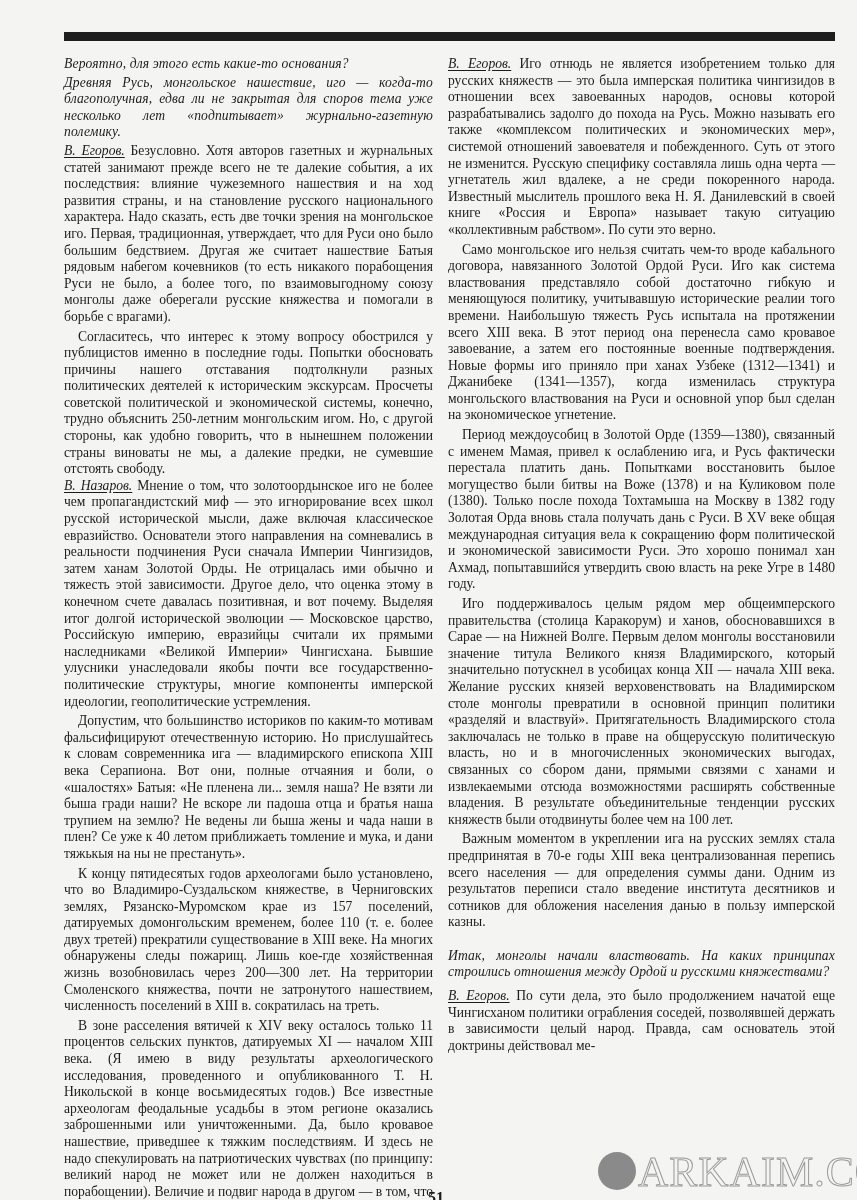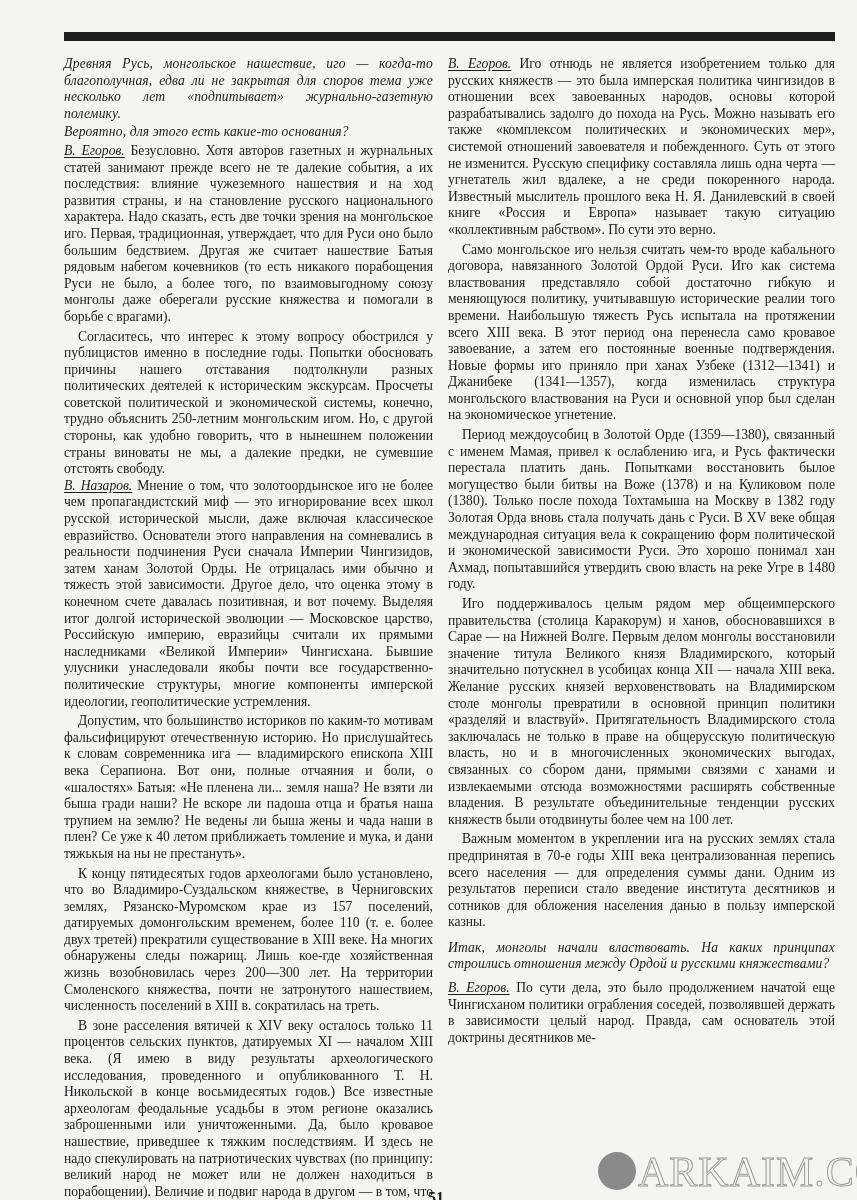--- a/index.html
+++ b/index.html
@@ -48,38 +48,38 @@
     color: transparent; -webkit-text-stroke: 1px #9a9a9a;
     line-height: 44px;
   }
 </style>
 </head>
 <body>
 
 <div class="top-bar"></div>
 
 <div class="column col-left">
+  <p class="q">Вероятно, для этого есть какие-то основания?</p>
   <p class="q">Древняя Русь, монгольское нашествие, иго — когда-то благополучная, едва ли не закрытая для споров тема уже несколько лет «подпитывает» журнально-газетную полемику.</p>
-  <p class="q">Вероятно, для этого есть какие-то основания?</p>
   <p><span class="speaker">В. Егоров.</span><span> Безусловно. Хотя авторов газетных и журнальных статей занимают прежде всего не те далекие события, а их последствия: влияние чужеземного нашествия и на ход развития страны, и на становление русского национального характера. Надо сказать, есть две точки зрения на монгольское иго. Первая, традиционная, утверждает, что для Руси оно было большим бедствием. Другая же считает нашествие Батыя рядовым набегом кочевников (то есть никакого порабощения Руси не было, а более того, по взаимовыгодному союзу монголы даже оберегали русские княжества и помогали в борьбе с врагами).</span></p>
   <p class="ind">Согласитесь, что интерес к этому вопросу обострился у публицистов именно в последние годы. Попытки обосновать причины нашего отставания подтолкнули разных политических деятелей к историческим экскурсам. Просчеты советской политической и экономической системы, конечно, трудно объяснить 250-летним монгольским игом. Но, с другой стороны, как удобно говорить, что в нынешнем положении страны виноваты не мы, а далекие предки, не сумевшие отстоять свободу.</p>
   <p><span class="speaker">В. Назаров.</span><span> Мнение о том, что золотоордынское иго не более чем пропагандистский миф — это игнорирование всех школ русской исторической мысли, даже включая классическое евразийство. Основатели этого направления на сомневались в реальности подчинения Руси сначала Империи Чингизидов, затем ханам Золотой Орды. Не отрицалась ими обычно и тяжесть этой зависимости. Другое дело, что оценка этому в конечном счете давалась позитивная, и вот почему. Выделяя итог долгой исторической эволюции — Московское царство, Российскую империю, евразийцы считали их прямыми наследниками «Великой Империи» Чингисхана. Бывшие улусники унаследовали якобы почти все государственно-политические структуры, многие компоненты имперской идеологии, геополитические устремления.</span></p>
   <p class="ind">Допустим, что большинство историков по каким-то мотивам фальсифицируют отечественную историю. Но прислушайтесь к словам современника ига — владимирского епископа XIII века Серапиона. Вот они, полные отчаяния и боли, о «шалостях» Батыя: «Не пленена ли... земля наша? Не взяти ли быша гради наши? Не вскоре ли падоша отца и братья наша трупием на землю? Не ведены ли быша жены и чада наши в плен? Се уже к 40 летом приближаеть томление и мука, и дани тяжькыя на ны не престануть».</p>
   <p class="ind">К концу пятидесятых годов археологами было установлено, что во Владимиро-Суздальском княжестве, в Черниговских землях, Рязанско-Муромском крае из 157 поселений, датируемых домонгольским временем, более 110 (т. е. более двух третей) прекратили существование в XIII веке. На многих обнаружены следы пожарищ. Лишь кое-где хозяйственная жизнь возобновилась через 200—300 лет. На территории Смоленского княжества, почти не затронутого нашествием, численность поселений в XIII в. сократилась на треть.</p>
   <p class="ind">В зоне расселения вятичей к XIV веку осталось только 11 процентов сельских пунктов, датируемых XI — началом XIII века. (Я имею в виду результаты археологического исследования, проведенного и опубликованного Т. Н. Никольской в конце восьмидесятых годов.) Все известные археологам феодальные усадьбы в этом регионе оказались заброшенными или уничтоженными. Да, было кровавое нашествие, приведшее к тяжким последствиям. И здесь не надо спекулировать на патриотических чувствах (по принципу: великий народ не может или не должен находиться в порабощении). Величие и подвиг народа в другом — в том, что он сумел сбросить это иго.</p>
 </div>
 
 <div class="column col-right">
   <p><span class="speaker">В. Егоров.</span><span> Иго отнюдь не является изобретением только для русских княжеств — это была имперская политика чингизидов в отношении всех завоеванных народов, основы которой разрабатывались задолго до похода на Русь. Можно называть его также «комплексом политических и экономических мер», системой отношений завоевателя и побежденного. Суть от этого не изменится. Русскую специфику составляла лишь одна черта — угнетатель жил вдалеке, а не среди покоренного народа. Известный мыслитель прошлого века Н. Я. Данилевский в своей книге «Россия и Европа» называет такую ситуацию «коллективным рабством». По сути это верно.</span></p>
   <p class="ind">Само монгольское иго нельзя считать чем-то вроде кабального договора, навязанного Золотой Ордой Руси. Иго как система властвования представляло собой достаточно гибкую и меняющуюся политику, учитывавшую исторические реалии того времени. Наибольшую тяжесть Русь испытала на протяжении всего XIII века. В этот период она перенесла само кровавое завоевание, а затем его постоянные военные подтверждения. Новые формы иго приняло при ханах Узбеке (1312—1341) и Джанибеке (1341—1357), когда изменилась структура монгольского властвования на Руси и основной упор был сделан на экономическое угнетение.</p>
   <p class="ind">Период междоусобиц в Золотой Орде (1359—1380), связанный с именем Мамая, привел к ослаблению ига, и Русь фактически перестала платить дань. Попытками восстановить былое могущество были битвы на Воже (1378) и на Куликовом поле (1380). Только после похода Тохтамыша на Москву в 1382 году Золотая Орда вновь стала получать дань с Руси. В XV веке общая международная ситуация вела к сокращению форм политической и экономической зависимости Руси. Это хорошо понимал хан Ахмад, попытавшийся утвердить свою власть на реке Угре в 1480 году.</p>
   <p class="ind">Иго поддерживалось целым рядом мер общеимперского правительства (столица Каракорум) и ханов, обосновавшихся в Сарае — на Нижней Волге. Первым делом монголы восстановили значение титула Великого князя Владимирского, который значительно потускнел в усобицах конца XII — начала XIII века. Желание русских князей верховенствовать на Владимирском столе монголы превратили в основной принцип политики «разделяй и властвуй». Притягательность Владимирского стола заключалась не только в праве на общерусскую политическую власть, но и в многочисленных экономических выгодах, связанных со сбором дани, прямыми связями с ханами и извлекаемыми отсюда возможностями расширять собственные владения. В результате объединительные тенденции русских княжеств были отодвинуты более чем на 100 лет.</p>
   <p class="ind">Важным моментом в укреплении ига на русских землях стала предпринятая в 70-е годы XIII века централизованная перепись всего населения — для определения суммы дани. Одним из результатов переписи стало введение института десятников и сотников для обложения населения данью в пользу имперской казны.</p>
-  <p class="q spaced" style="margin-top:9px">Итак, монголы начали властвовать. На каких принципах строились отношения между Ордой и русскими княжествами?</p>
-  <p><span class="speaker">В. Егоров.</span><span> По сути дела, это было продолжением начатой еще Чингисханом политики ограбления соседей, позволявшей держать в зависимости целый народ. Правда, сам основатель этой доктрины десятников ме-</span></p>
+  <p class="q spaced" style="margin-top:17px">Итак, монголы начали властвовать. На каких принципах строились отношения между Ордой и русскими княжествами?</p>
+  <p><span class="speaker">В. Егоров.</span><span> По сути дела, это было продолжением начатой еще Чингисханом политики ограбления соседей, позволявшей держать в зависимости целый народ. Правда, сам основатель этой доктрины действовал ме-</span></p>
 </div>
 
 <div class="page-number">51</div>
 
 <div class="watermark">
   <div class="wm-dot"></div>
   <div class="wm-text">ARKAIM.CO</div>
 </div>
 
 </body></html>

